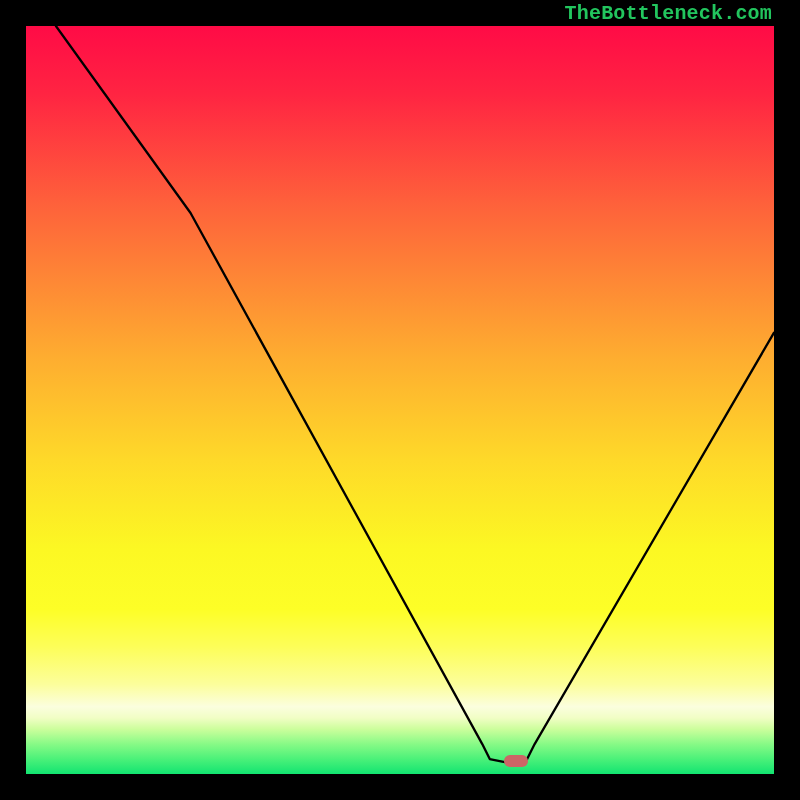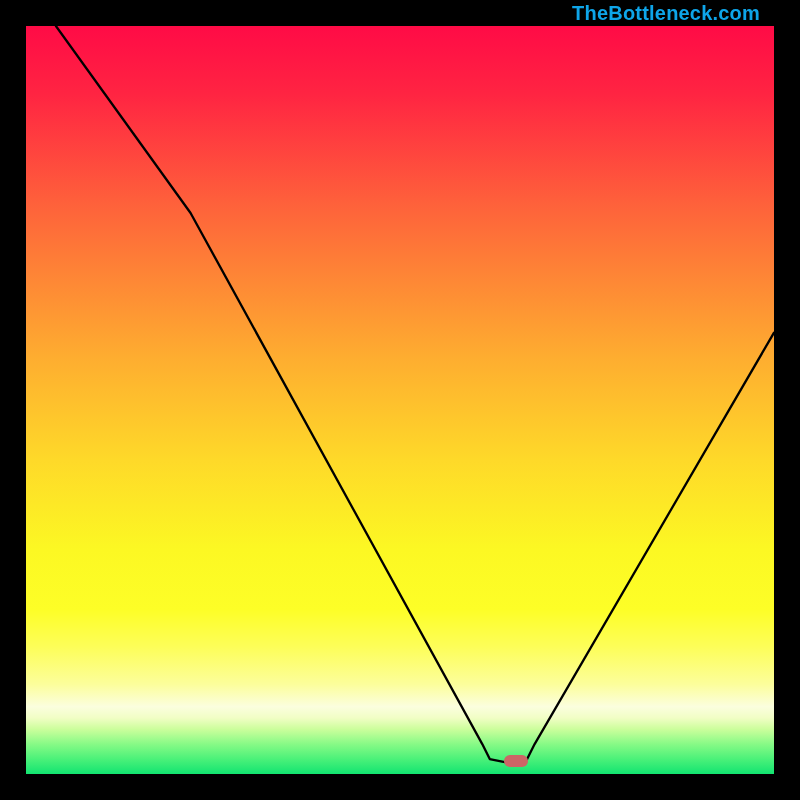--- a/index.html
+++ b/index.html
@@ -40,24 +40,24 @@
   .marker {
     position: absolute;
     width: 24px;
     height: 12px;
     border-radius: 6px;
     transform: translate(-50%, -50%);
   }
   .watermark {
     position: absolute;
     top: 2px;
-    right: 40px;
-    font-family: Liberation Sans, sans-serif;
+    right: 28px;
+    font-family: Liberation Mono, monospace;
     font-size: 20px;
-    color: #0ea5e9;
+    color: #22c55e;
     font-weight: 600;
     letter-spacing: 0.2px;
   }
 </style>
 </head>
 <body>
 
 <div class="watermark">TheBottleneck.com</div>
 
 <div class="plot-wrap">

